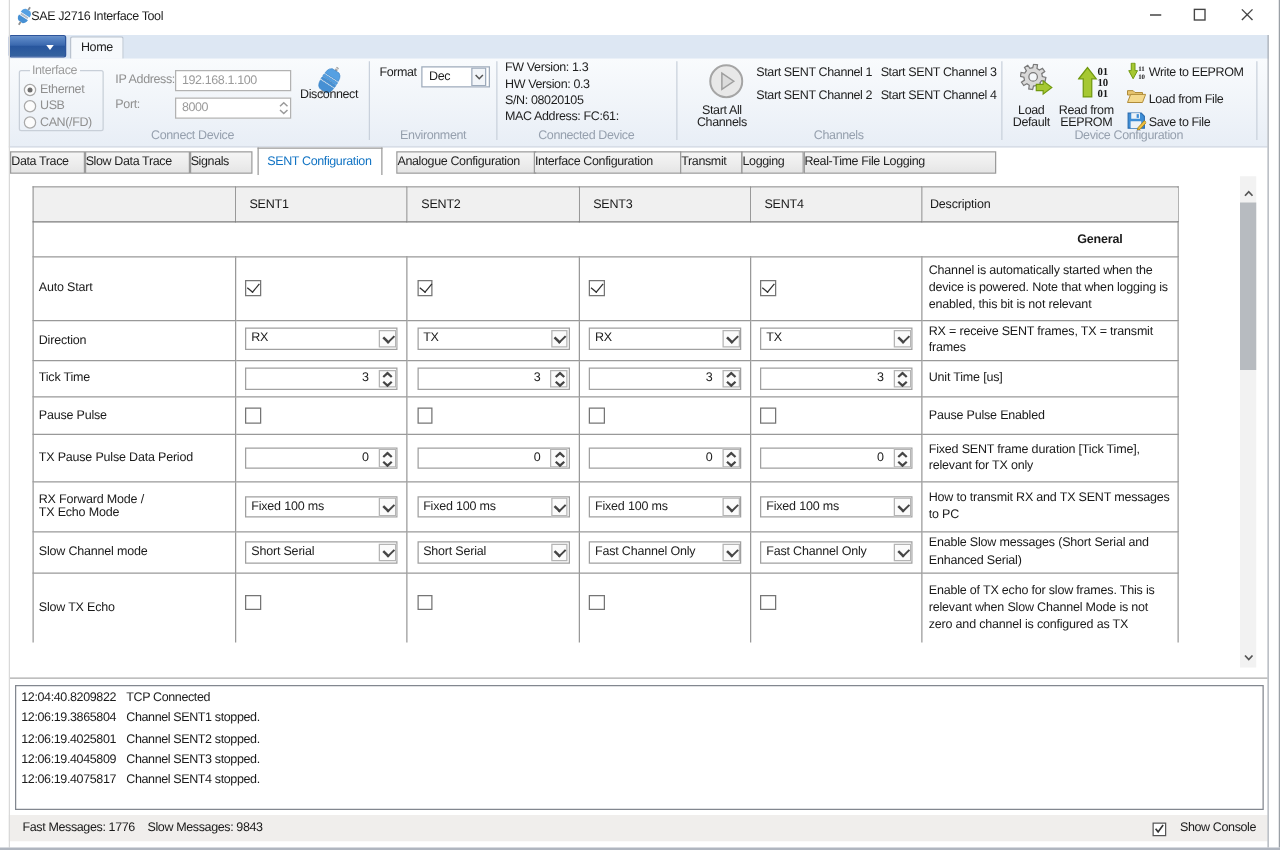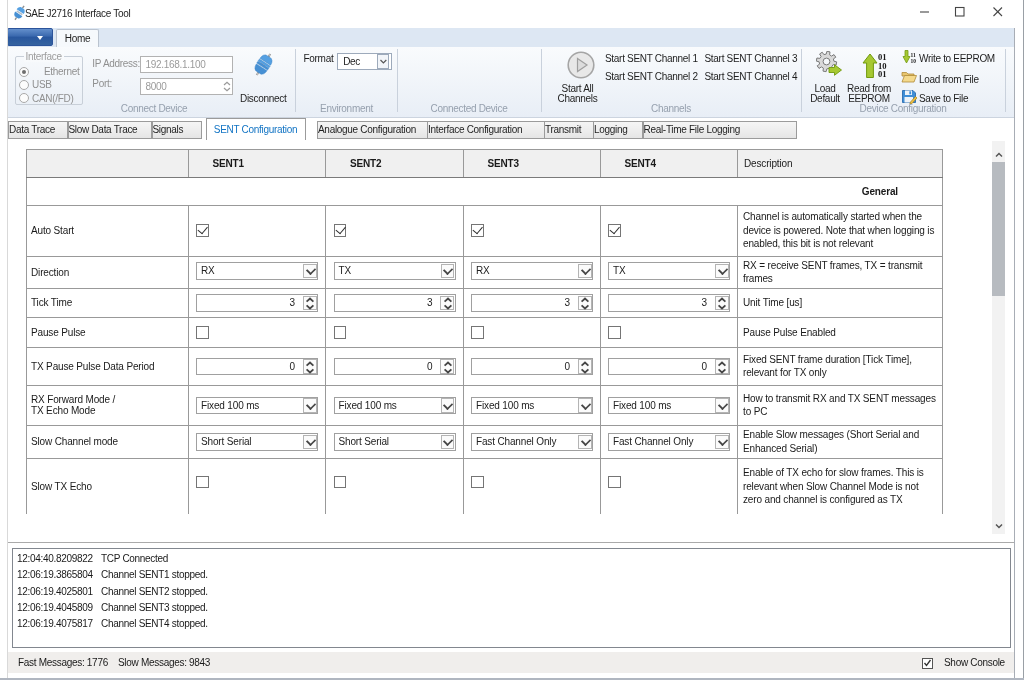--- a/index.html
+++ b/index.html
@@ -20,21 +20,21 @@
 .rlabel{position:absolute;font-size:10px;letter-spacing:-0.3px;color:#909090;white-space:nowrap}
 .fld{position:absolute;height:17px;background:#fff;border:1px solid #b2b2b2;font-size:10px;letter-spacing:-0.3px;color:#9b9b9b;line-height:15px;padding-left:5px}
 
 .tab{position:absolute;top:120.5px;height:18px;background:linear-gradient(180deg,#f5f5f5,#ececec 60%,#e5e5e5);border:1px solid #9b9b9b;font-size:10px;letter-spacing:-0.3px;color:#1e1e1e;line-height:16.5px}
 #tabsel{position:absolute;top:117.5px;height:22px;background:#fff;border:1px solid #9b9b9b;border-bottom:none;font-size:10px;letter-spacing:-0.3px;color:#1274c4;text-align:center;line-height:21px;z-index:3}
 
 #cfgtable{position:absolute;left:26px;top:149px;border-collapse:collapse;table-layout:fixed;font-size:10px;letter-spacing:-0.15px;color:#1a1a1a;border:1.5px solid #6a6a6a;border-bottom:none}
 #cfgtable td{border:1px solid #999;vertical-align:middle;position:relative;overflow:hidden}
 #cfgtable tr:last-child td{border-bottom:none}
 #cfgtable td.lab{padding-left:4px}
-#cfgtable td.hd{background:#f0f0f0;font-weight:bold;padding-left:24px;border-bottom:1.5px solid #7a7a7a}
+#cfgtable td.hd{background:#f0f0f0;font-weight:normal;padding-left:11px;border-bottom:1.5px solid #7a7a7a}
 #cfgtable td.desc{line-height:13.4px;padding:2px 4px 2px 5px;vertical-align:middle}
 .cb{position:absolute;left:7.5px;width:12.5px;height:12.5px;border:1px solid #757575;background:#fff}
 .cb.on:after{content:"";position:absolute;left:1.2px;top:0.6px;width:8.2px;height:4.6px;border-left:1.9px solid #2e2e2e;border-bottom:1.9px solid #2e2e2e;transform:rotate(-50deg)}
 .dd{position:absolute;left:7.5px;width:122px;height:17.5px;background:#fff;border:1px solid #a0a0a0}
 .dd span{position:absolute;left:4px;top:2px;font-size:10px;letter-spacing:-0.15px;color:#222}
 .ddb{position:absolute;right:0.5px;top:0.5px;width:13.5px;height:14.5px;background:#fbfbfb;border:1px solid #b4b4b4}
 .ddb:after{content:"";position:absolute;left:2.6px;top:1.6px;width:6px;height:6px;border-left:2px solid #454545;border-bottom:2px solid #454545;transform:rotate(-45deg) scale(1,0.8)}
 .sp{position:absolute;left:7.5px;width:122px;height:17.5px;background:#fff;border:1px solid #a0a0a0}
 .sp span{position:absolute;right:22px;top:2px;font-size:10px;letter-spacing:-0.15px;color:#222}
 .spb{position:absolute;right:0.5px;top:0.5px;width:14px;height:14.5px;background:#fbfbfb;border:1px solid #b4b4b4}
@@ -83,21 +83,21 @@
   <div class="gtitle" style="left:97px;width:100px">Connect Device</div>
   <div class="gtitle" style="left:289px;width:101px">Environment</div>
   <div class="gtitle" style="left:390px;width:144px">Connected Device</div>
   <div class="gtitle" style="left:534px;width:260px">Channels</div>
   <div class="gtitle" style="left:794px;width:204px">Device Configuration</div>
 
   <div id="ifbox">
       <div id="iflegend">Interface</div>
     </div>
   <div class="radio sel" style="left:12.3px;top:19.6px"></div>
-    <div class="rlabel" style="left:37px;top:19px">Ethernet</div>
+    <div class="rlabel" style="left:25px;top:19px">Ethernet</div>
   <div class="radio" style="left:12.3px;top:32.9px"></div>
     <div class="rlabel" style="left:25px;top:32.4px">USB</div>
   <div class="radio" style="left:12.3px;top:46.2px"></div>
     <div class="rlabel" style="left:25px;top:45.6px">CAN(/FD)</div>
   <div class="rlabel" style="left:85.3px;top:11px">IP Address:</div>
   <div class="fld" style="left:132.5px;top:8.5px;width:93px">192.168.1.100</div>
   <div class="rlabel" style="left:85.3px;top:30.5px">Port:</div>
   <div class="fld" style="left:132.5px;top:31px;width:93px">8000</div>
   <svg class="abs" style="left:215px;top:34px" width="10" height="11" viewBox="0 0 10 11">
     <path d="M2 4 L5 1.2 L8 4" fill="none" stroke="#9a9a9a" stroke-width="1.2"></path>
@@ -109,29 +109,33 @@
       <rect x="10.5" y="1.8" width="2" height="1" fill="#dcdcdc"></rect>
       <rect x="10.5" y="22.6" width="2" height="3.4" fill="#9a9a9a"></rect>
       <rect x="10.5" y="24.2" width="2" height="1" fill="#dcdcdc"></rect>
       <path d="M8.3 4.2 h6.4 q2.2 1.2 2.7 3.3 l0.4 2.7 h-12.6 l0.4-2.7 q0.5-2.1 2.7-3.3 z" fill="#55a0e2" stroke="#3d86c8" stroke-width="0.5"></path>
       <rect x="5" y="11.2" width="13" height="2.1" rx="0.6" fill="#55a0e2" stroke="#3d86c8" stroke-width="0.5"></rect>
       <rect x="8.8" y="13.6" width="5.4" height="0.9" fill="#a8a8a8"></rect>
       <rect x="5" y="13.8" width="13" height="2.1" rx="0.6" fill="#4690d4" stroke="#3d86c8" stroke-width="0.5"></rect>
       <path d="M8.3 22.9 h6.4 q2.2-1.2 2.7-3.3 l0.4-2.7 h-12.6 l0.4 2.7 q0.5 2.1 2.7 3.3 z" fill="#4690d4" stroke="#3d86c8" stroke-width="0.5"></path>
     </g>
   </svg>
-  <div class="r10 abs" style="left:233px;top:46px">Disconnect</div>
+  <div class="r10 abs" style="left:233px;top:23px">Disconnect</div>
 
   <div class="r10 abs" style="left:296.5px;top:6px">Format</div>
   <div class="fld" style="left:330.2px;top:6px;width:54.5px;height:16.5px;color:#1e1e1e;border-color:#9daabb">Dec</div>
   <div class="abs" style="left:369.5px;top:7px;width:12.5px;height:14.5px;background:#f2f5f9;border:1px solid #9daabb"></div>
   <svg class="abs" style="left:371.5px;top:11.5px" width="9" height="6" viewBox="0 0 9 6">
       <path d="M1.5 1 L4.4 4 L7.3 1" fill="none" stroke="#555" stroke-width="1.2"></path>
     </svg>
 
+  <div class="r10 abs" style="left:397px;top:1.8px;line-height:12.9px;white-space:pre">FW Version: 1.3
+HW Version: 0.3
+S/N: 08020105
+MAC Address: FC:61:</div>
 
   <svg class="abs" style="left:560.3px;top:3.5px" width="28" height="28" viewBox="0 0 28 28">
     <circle cx="14" cy="14" r="12.8" fill="#e8e8e8" stroke="#a5a5a5" stroke-width="1.6"></circle>
     <path d="M10.5 7.5 L20 14 L10.5 20.5 Z" fill="#dcdcdc" stroke="#9f9f9f" stroke-width="1.2"></path>
   </svg>
   <div class="r10 abs" style="left:544.5px;top:36.6px;width:52px;text-align:center;white-space:normal;line-height:10.6px">Start All Channels</div>
   <div class="r10 abs" style="left:598px;top:5.5px">Start SENT Channel 1</div>
   <div class="r10 abs" style="left:598px;top:24px">Start SENT Channel 2</div>
   <div class="r10 abs" style="left:697.5px;top:5.5px">Start SENT Channel 3</div>
   <div class="r10 abs" style="left:697.5px;top:24px">Start SENT Channel 4</div>

